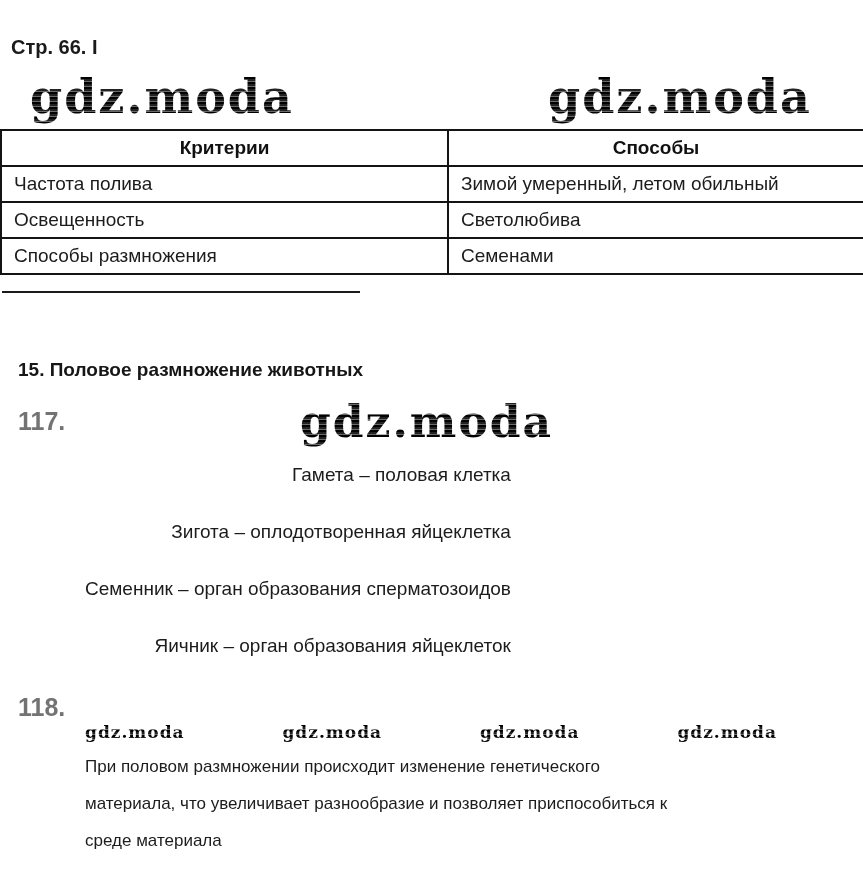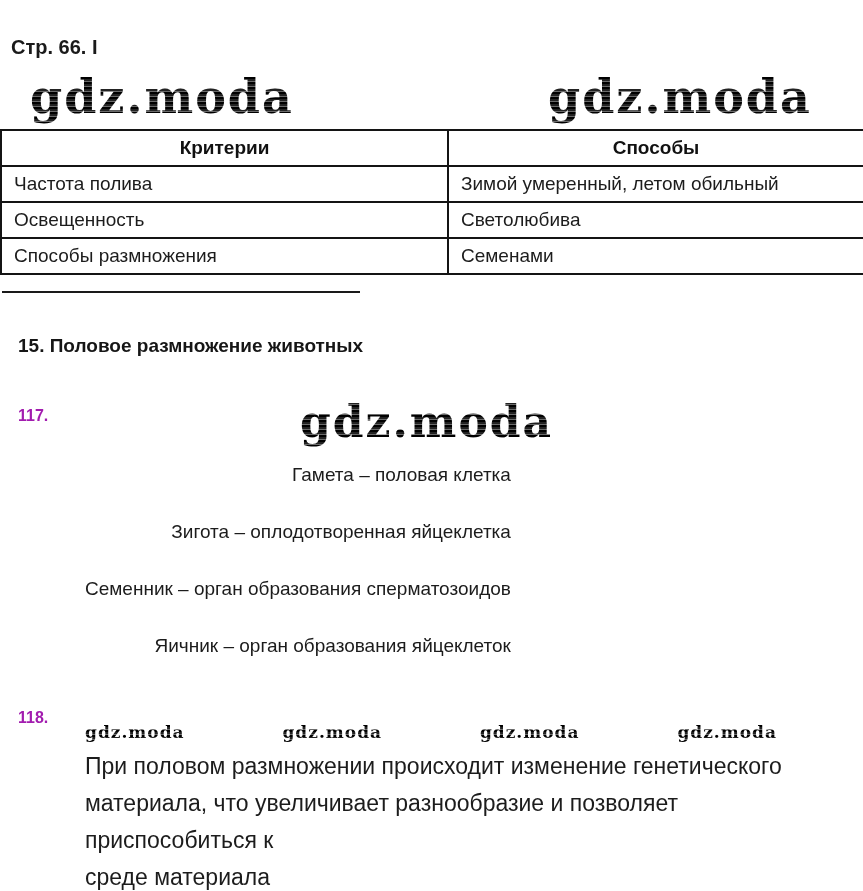--- a/index.html
+++ b/index.html
@@ -66,28 +66,28 @@
   }
   .table-underline {
     position: absolute;
     top: 291px; left: 2px;
     width: 358px; height: 2px;
     background: #1a1a1a;
   }
 
   .section-heading {
     position: absolute;
-    top: 335px; left: 18px;
+    top: 359px; left: 18px;
     font-size: 19px;
     font-weight: 700;
     color: #161616;
   }
-  .task-number { position: absolute; left: 18px; font-size: 16px; font-weight: 700; color: #a21caf; }
+  .task-number { position: absolute; left: 18px; font-size: 25px; font-weight: 700; color: #737373; }
   .task-117 { top: 407px; }
-  .task-118 { top: 709px; }
+  .task-118 { top: 693px; }
 
   .definitions {
     position: absolute;
     top: 463px; left: 85px;
   }
   .definitions p {
     margin: 0 0 33px 0;
     font-size: 19px;
     line-height: 24px;
     color: #1c1c1c;
@@ -103,21 +103,21 @@
   }
   .wm-small { font-size: 17px; letter-spacing: 1px; }
 
   .answer-118 {
     position: absolute;
     top: 748px; left: 85px;
     width: 740px;
   }
   .answer-118 p {
     margin: 0;
-    font-size: 23px;
+    font-size: 17px;
     line-height: 37px;
     color: #1c1c1c;
   }
 </style>
 </head>
 <body>
 
 <div class="page">
 
   <div class="page-heading">Стр. 66. I</div>

